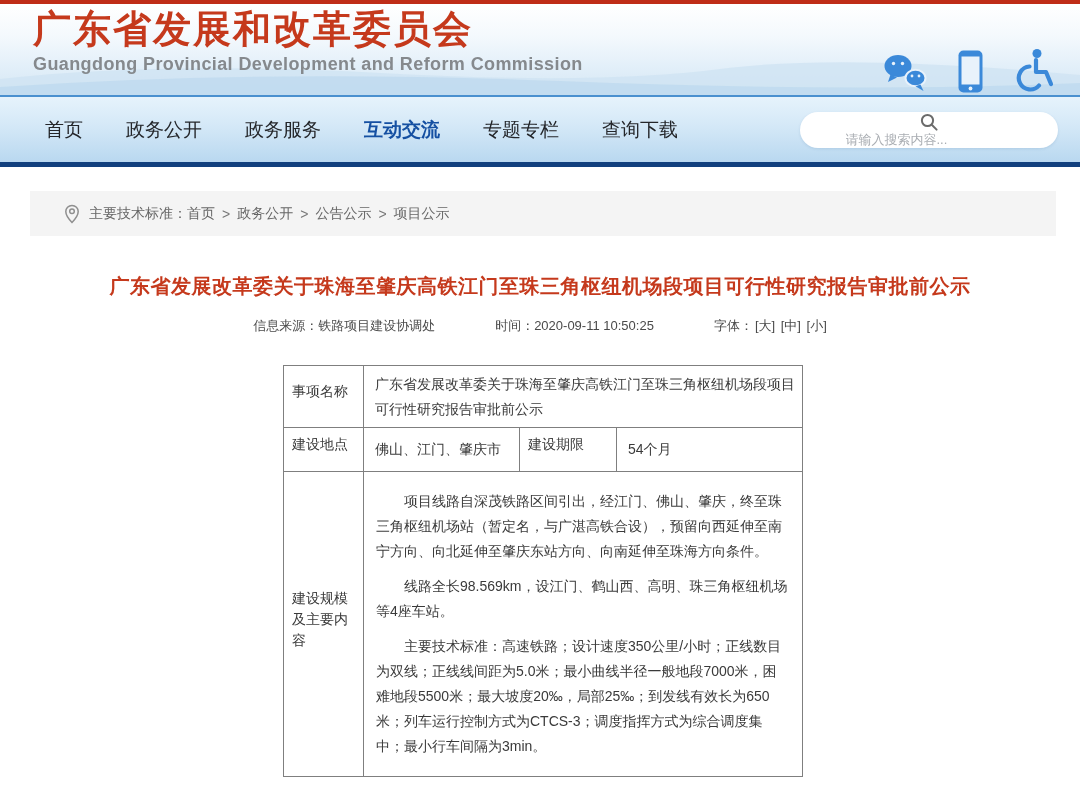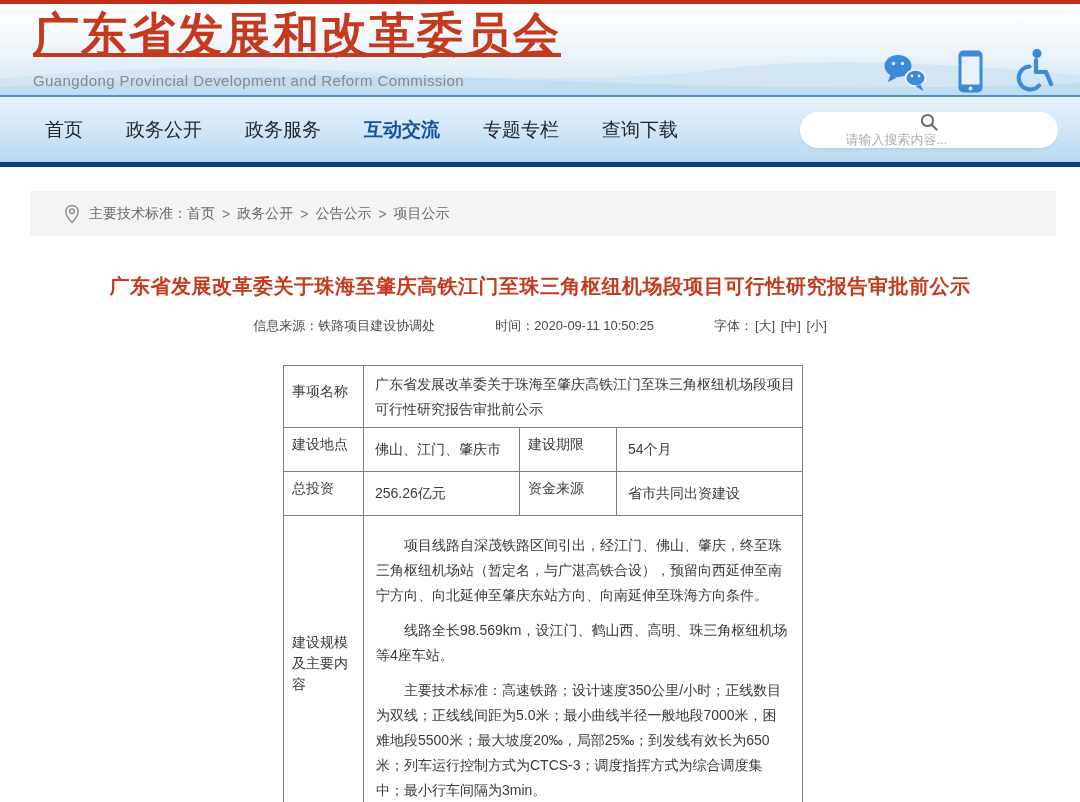--- a/index.html
+++ b/index.html
@@ -8,22 +8,22 @@
   .page { position:relative; width:1080px; height:802px; overflow:hidden; background:#fff; margin:0 auto; }
 
   
   .topbar { height:4px; background:#bf2d18; }
 
   
   .site-header { position:relative; height:91px; overflow:hidden;
     background:linear-gradient(180deg,#ffffff 0%,#f4f9fd 35%,#e2eff9 70%,#d3e6f4 100%); }
   .site-header .wave { position:absolute; left:0; bottom:0; }
   .logo { position:absolute; left:33px; top:5px; }
-  .logo-cn { font-size:46px; font-weight:bold; color:#c5391c; letter-spacing:2px; line-height:1.1;text-decoration:underline; }
-  .logo-en { font-size:15px; font-weight:normal; color:#85898d; letter-spacing:.4px; margin-top:12px; }
+  .logo-cn { font-size:38px; font-weight:bold; color:#c5391c; letter-spacing:2px; line-height:1.1; }
+  .logo-en { font-size:18px; font-weight:bold; color:#85898d; letter-spacing:.4px; margin-top:3px; }
   .header-icons { position:absolute; right:26px; top:44px; display:flex; align-items:flex-end; gap:28px; }
   .hicon { display:flex; align-items:center; cursor:pointer; }
 
   
   .nav-strip { position:relative; height:72px; padding-left:45px; display:flex; align-items:center;
     background:linear-gradient(180deg,#e6f3fc 0%,#d4e8f7 45%,#b9d8f0 100%);
     border-top:2px solid #4a90cf; border-bottom:5px solid #12407e; }
   .nav-item { font-size:19px; color:#24262a; margin-right:43px; text-decoration:none; cursor:pointer; white-space:nowrap; }
   .nav-item.active { color:#1550a2; font-weight:bold; }
   .search-pill { position:absolute; right:22px; top:50%; transform:translateY(-50%);
@@ -158,26 +158,20 @@
           <tr class="row-r1">
         <td class="cell-label">事项名称</td>
         <td class="cell-value" colspan="3">广东省发展改革委关于珠海至肇庆高铁江门至珠三角枢纽机场段项目可行性研究报告审批前公示</td>
       </tr>
       <tr class="row-r3">
         <td class="cell-label">建设地点</td>
         <td class="cell-value">佛山、江门、肇庆市</td>
         <td class="cell-label">建设期限</td>
         <td class="cell-value">54个月</td>
       </tr>
-      <tr class="row-r4">
-        <td class="cell-label">总投资</td>
-        <td class="cell-value">256.26亿元</td>
-        <td class="cell-label">资金来源</td>
-        <td class="cell-value">省市共同出资建设</td>
-      </tr>
       <tr class="row-r5">
         <td class="cell-label">建设规模及主要内容</td>
         <td class="cell-content" colspan="3">
           <p>项目线路自深茂铁路区间引出，经江门、佛山、肇庆，终至珠三角枢纽机场站（暂定名，与广湛高铁合设），预留向西延伸至南宁方向、向北延伸至肇庆东站方向、向南延伸至珠海方向条件。</p>
           <p>线路全长98.569km，设江门、鹤山西、高明、珠三角枢纽机场等4座车站。</p>
           <p>主要技术标准：高速铁路；设计速度350公里/小时；正线数目为双线；正线线间距为5.0米；最小曲线半径一般地段7000米，困难地段5500米；最大坡度20‰，局部25‰；到发线有效长为650米；列车运行控制方式为CTCS-3；调度指挥方式为综合调度集中；最小行车间隔为3min。</p>
         </td>
       </tr>
     </tbody>
       </table>

